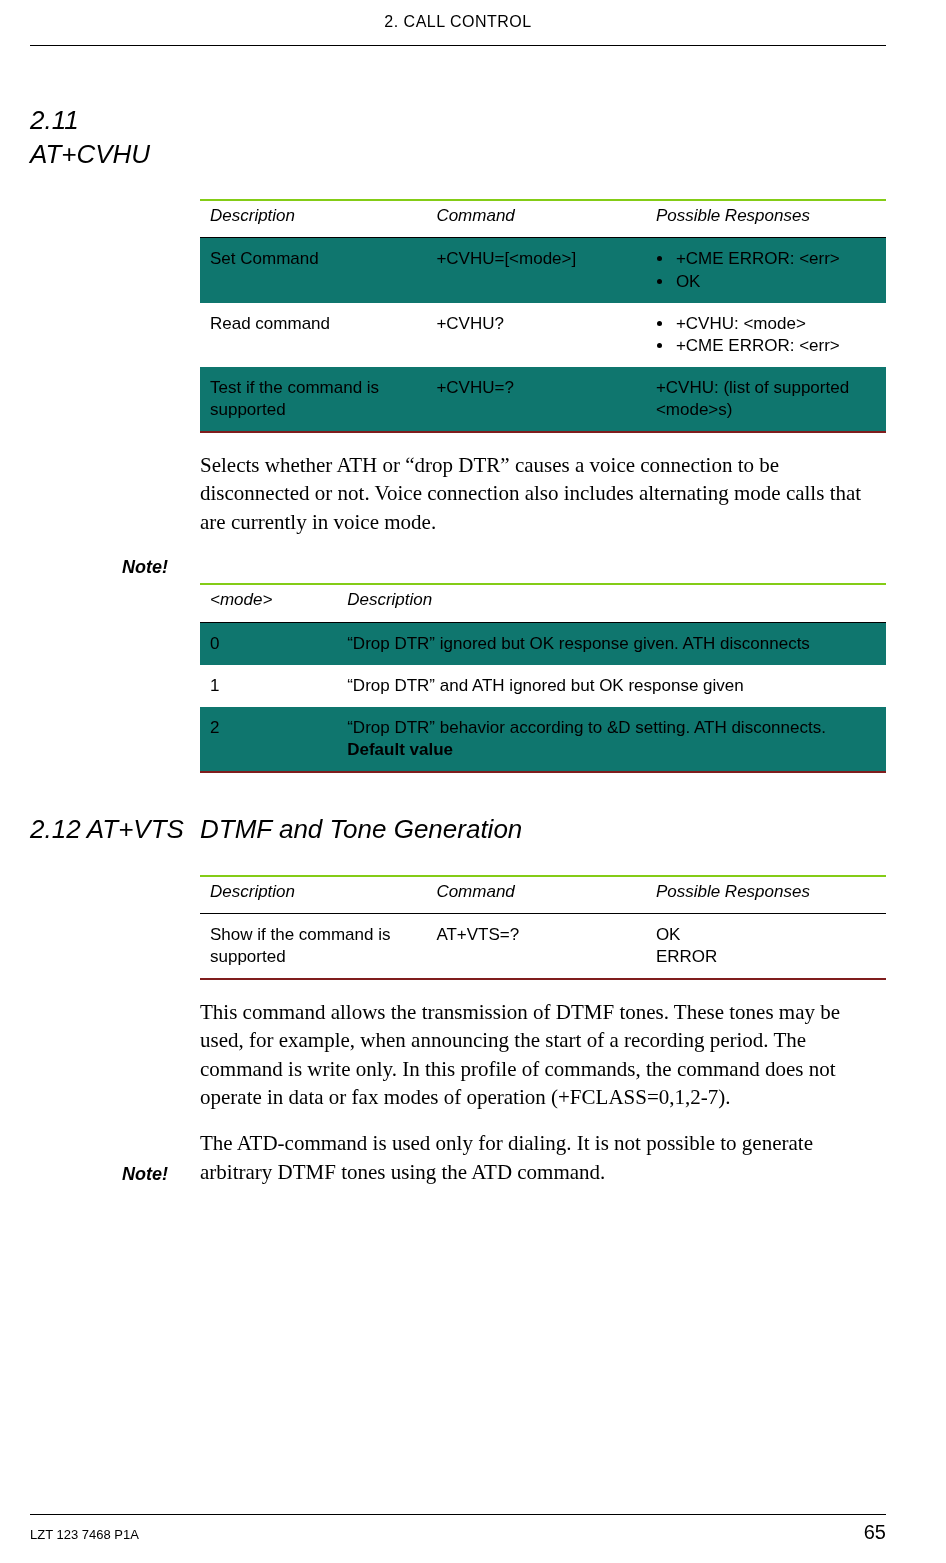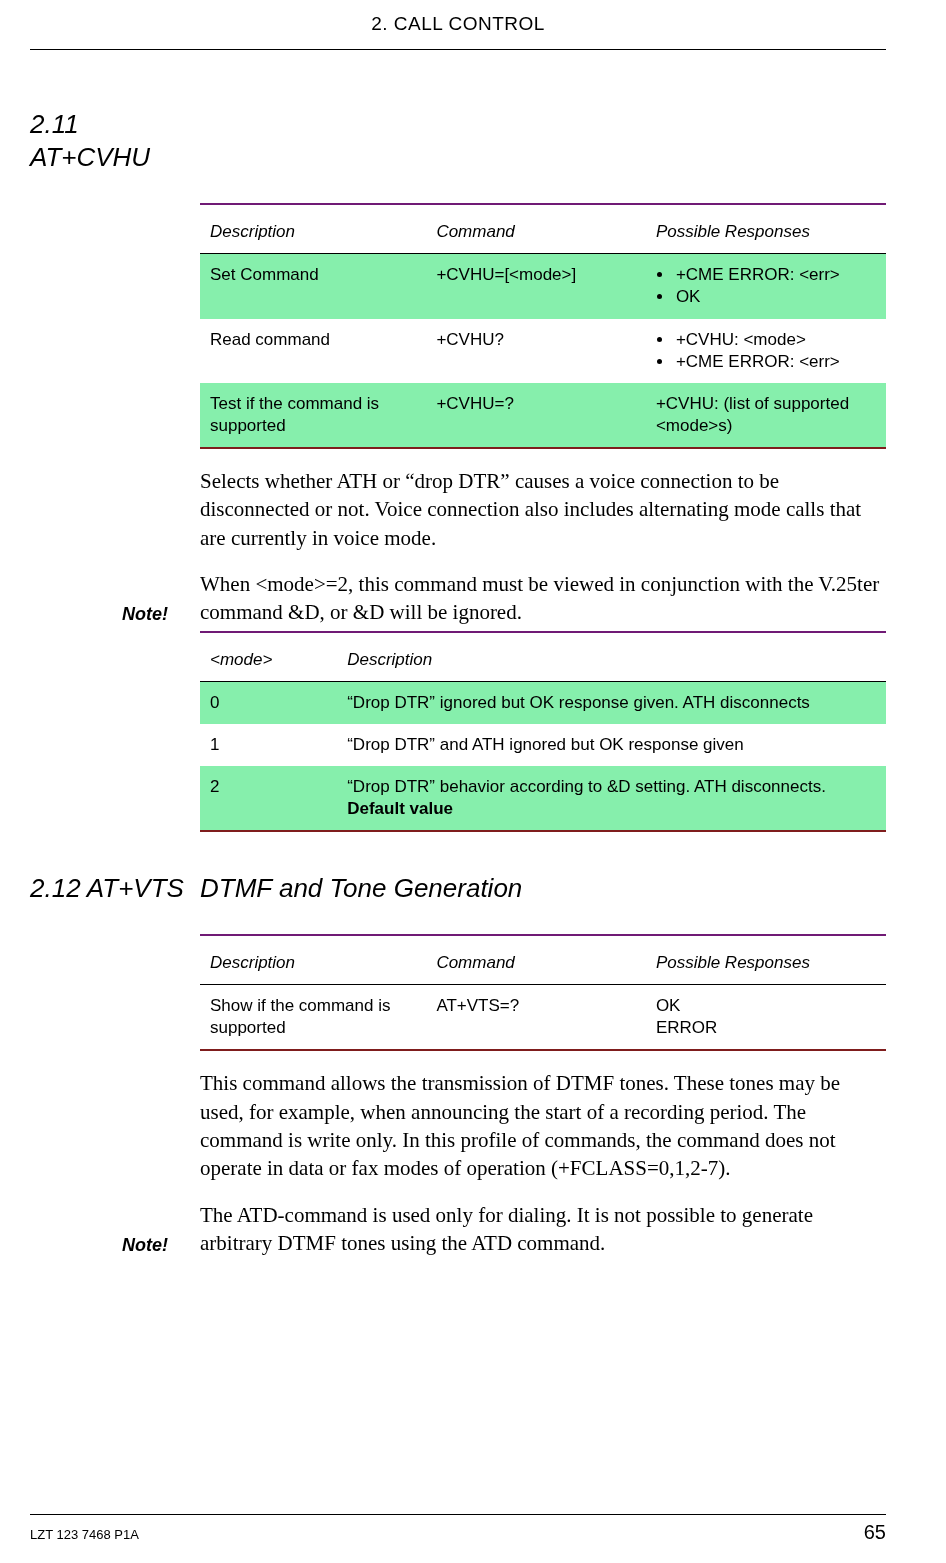--- a/index.html
+++ b/index.html
@@ -13,21 +13,21 @@
   }
   .page {
     width: 946px;
     height: 1563px;
     position: relative;
     box-sizing: border-box;
     padding: 10px 60px 0 30px;
   }
   .header-chapter {
     text-align: center;
-    font-size: 19px;
+    font-size: 16px;
     margin-top: 2px;
     letter-spacing: 0.5px;
   }
   .header-rule {
     border: none;
     border-top: 1px solid #000;
     margin: 12px 0 0 0;
   }
   .section {
     margin-top: 58px;
@@ -81,30 +81,30 @@
 
   table.doc-table {
     width: 100%;
     border-collapse: collapse;
     font-size: 17px;
   }
   table.doc-table th {
     text-align: left;
     font-weight: normal;
     font-style: italic;
-    padding: 16px 10px 10px 10px;
-    border-top: 2px solid #701a75;
+    padding: 4px 10px 10px 10px;
+    border-top: 2px solid #84cc16;
     border-bottom: 1px solid #000;
   }
   table.doc-table td {
     padding: 10px 10px;
     vertical-align: top;
   }
   table.doc-table tr.shade td {
-    background: #86efac;
+    background: #0f766e;
   }
   table.doc-table tbody tr:last-child td {
     border-bottom: 2px solid #7f1d1d;
   }
   .resp-list {
     margin: 0;
     padding-left: 18px;
   }
   .resp-list li {
     padding-left: 2px;
@@ -186,21 +186,20 @@
             <td>+CVHU: (list of supported &lt;mode&gt;s)</td>
           </tr>
         </tbody>
       </table>
 
       <p class="body-text">Selects whether ATH or “drop DTR” causes a voice connection to be disconnected or not. Voice connection also includes alternating mode calls that are currently in voice mode.</p>
     </div>
 
     <div class="note-row">
       <div class="note-label">Note!</div>
-      <div class="note-body">When &lt;mode&gt;=2, this command must be viewed in conjunction with the V.25ter command &amp;D, or &amp;D will be ignored.</div>
     </div>
 
     <div class="content-body" style="margin-top:4px;">
       <table class="doc-table">
         <colgroup>
             <col style="width:20%">
             <col style="width:80%">
           </colgroup>
         <thead>
           <tr>

